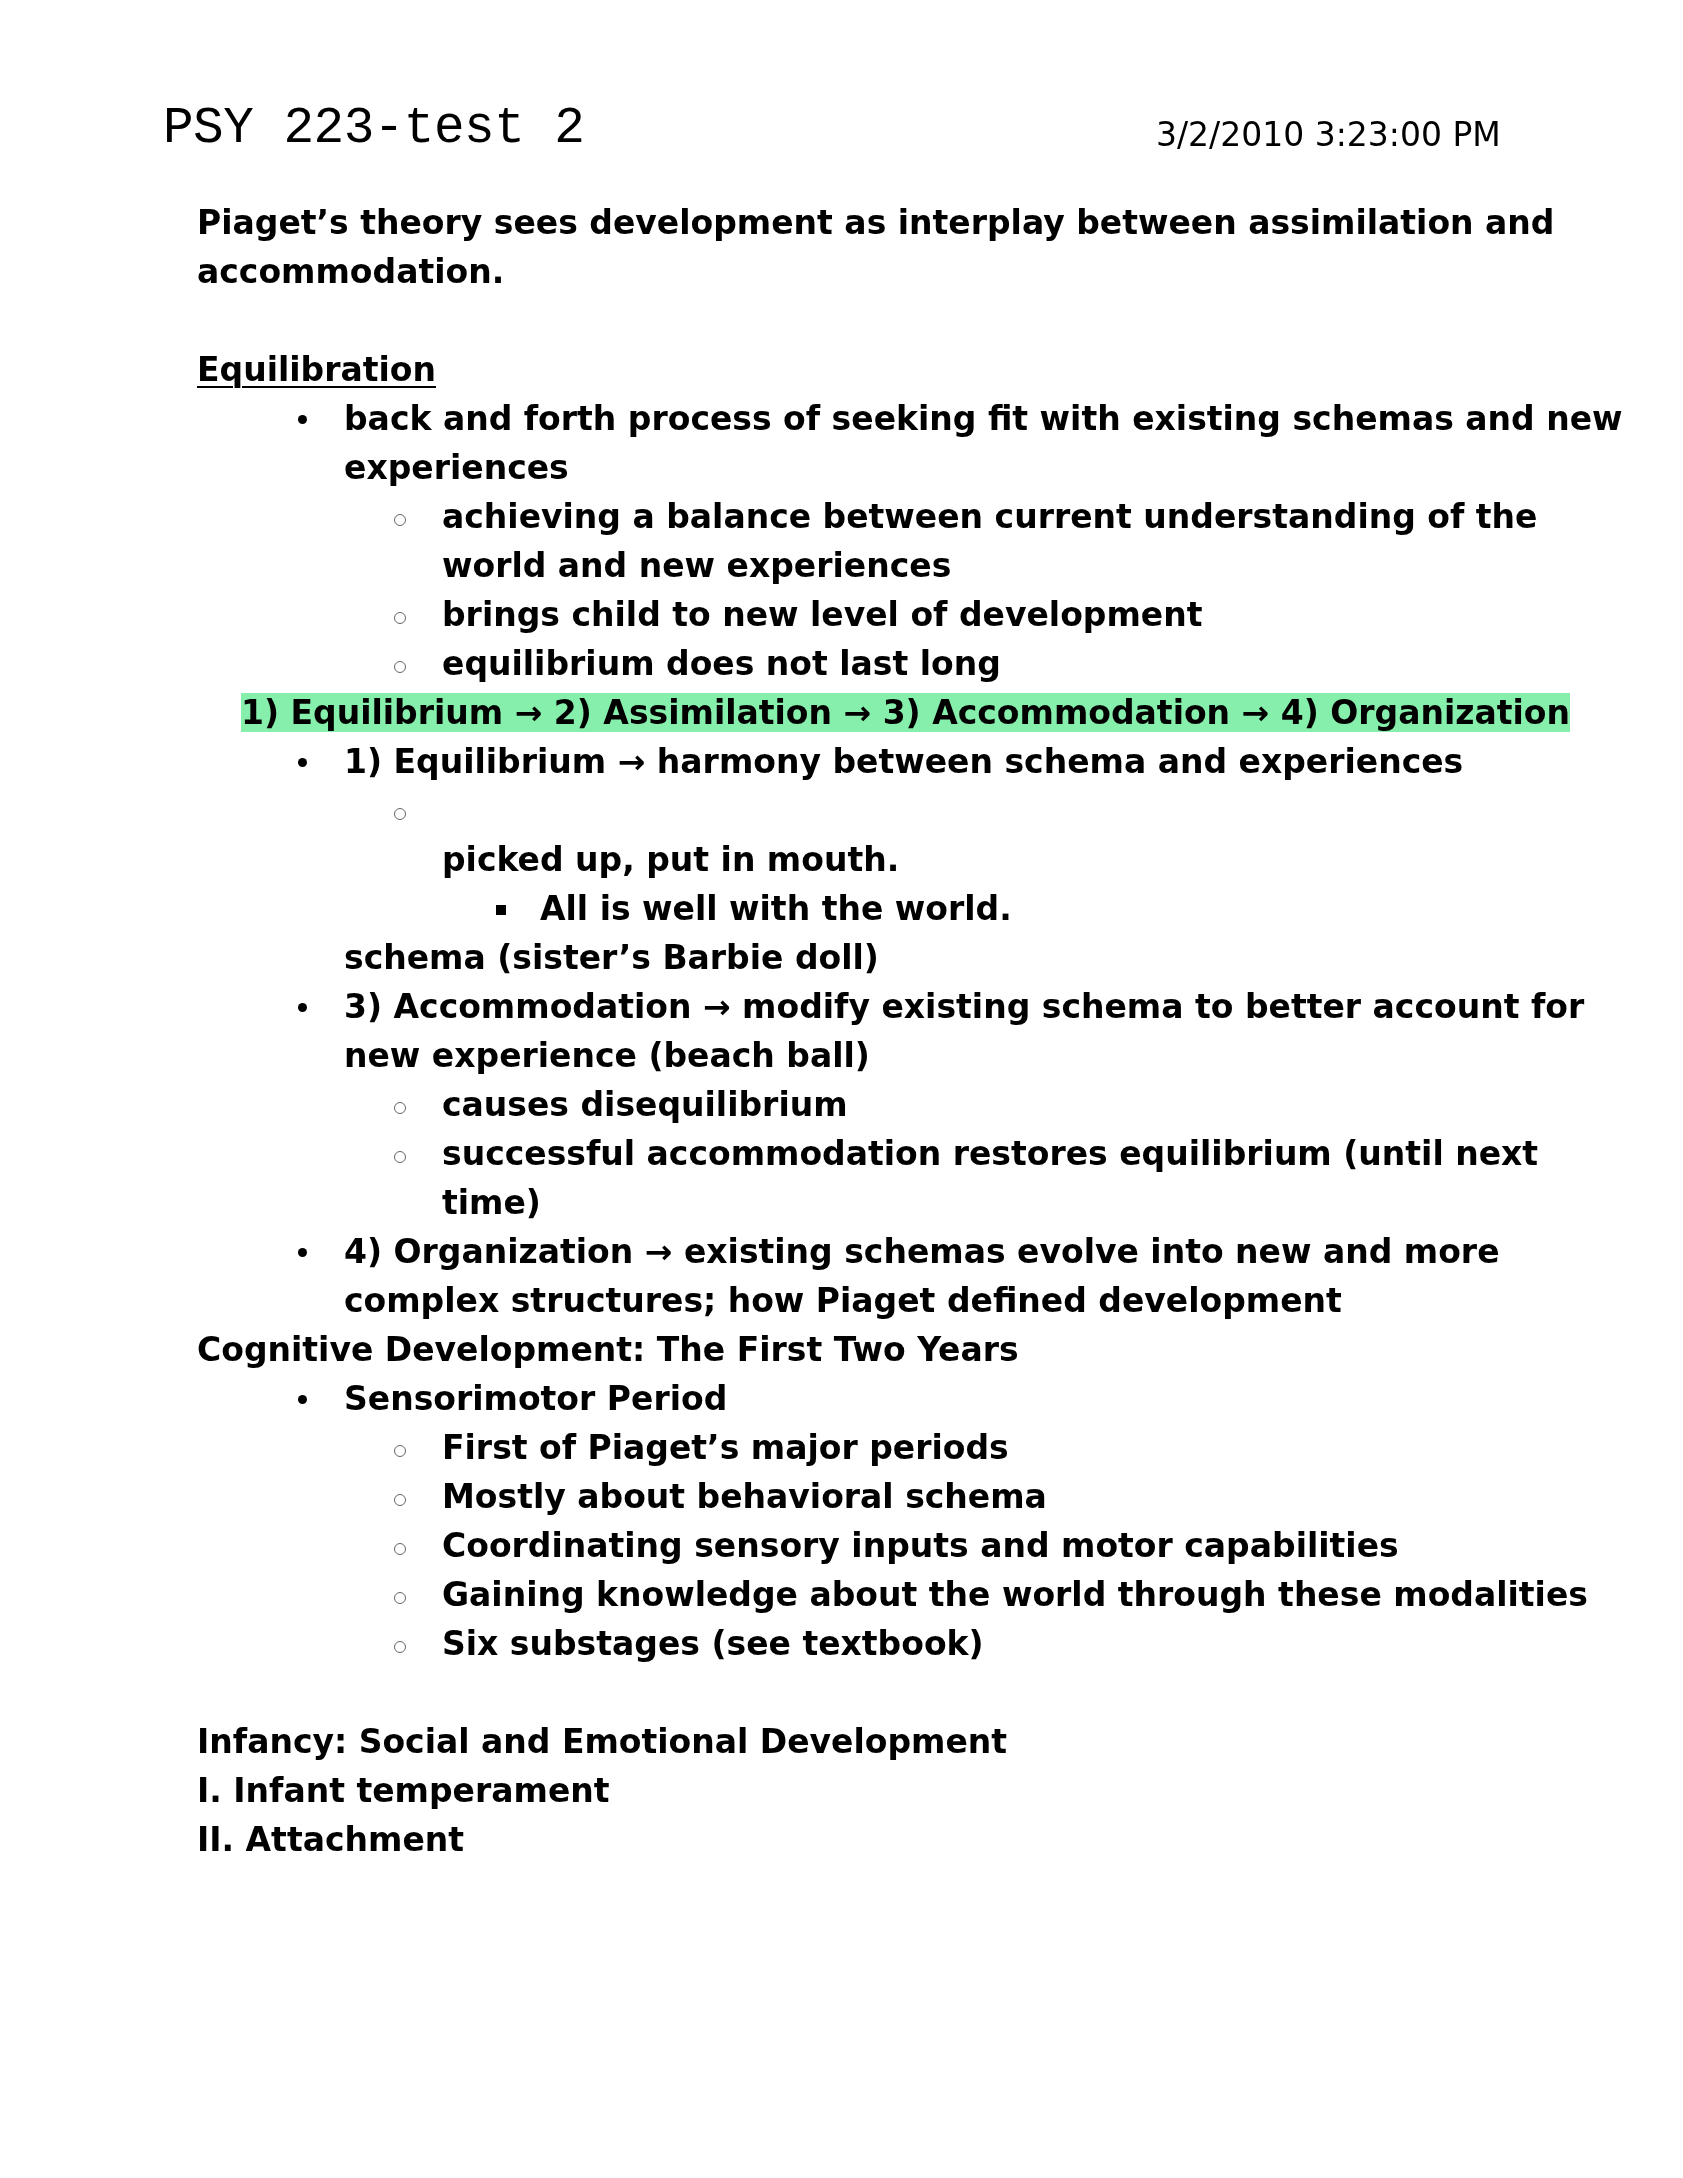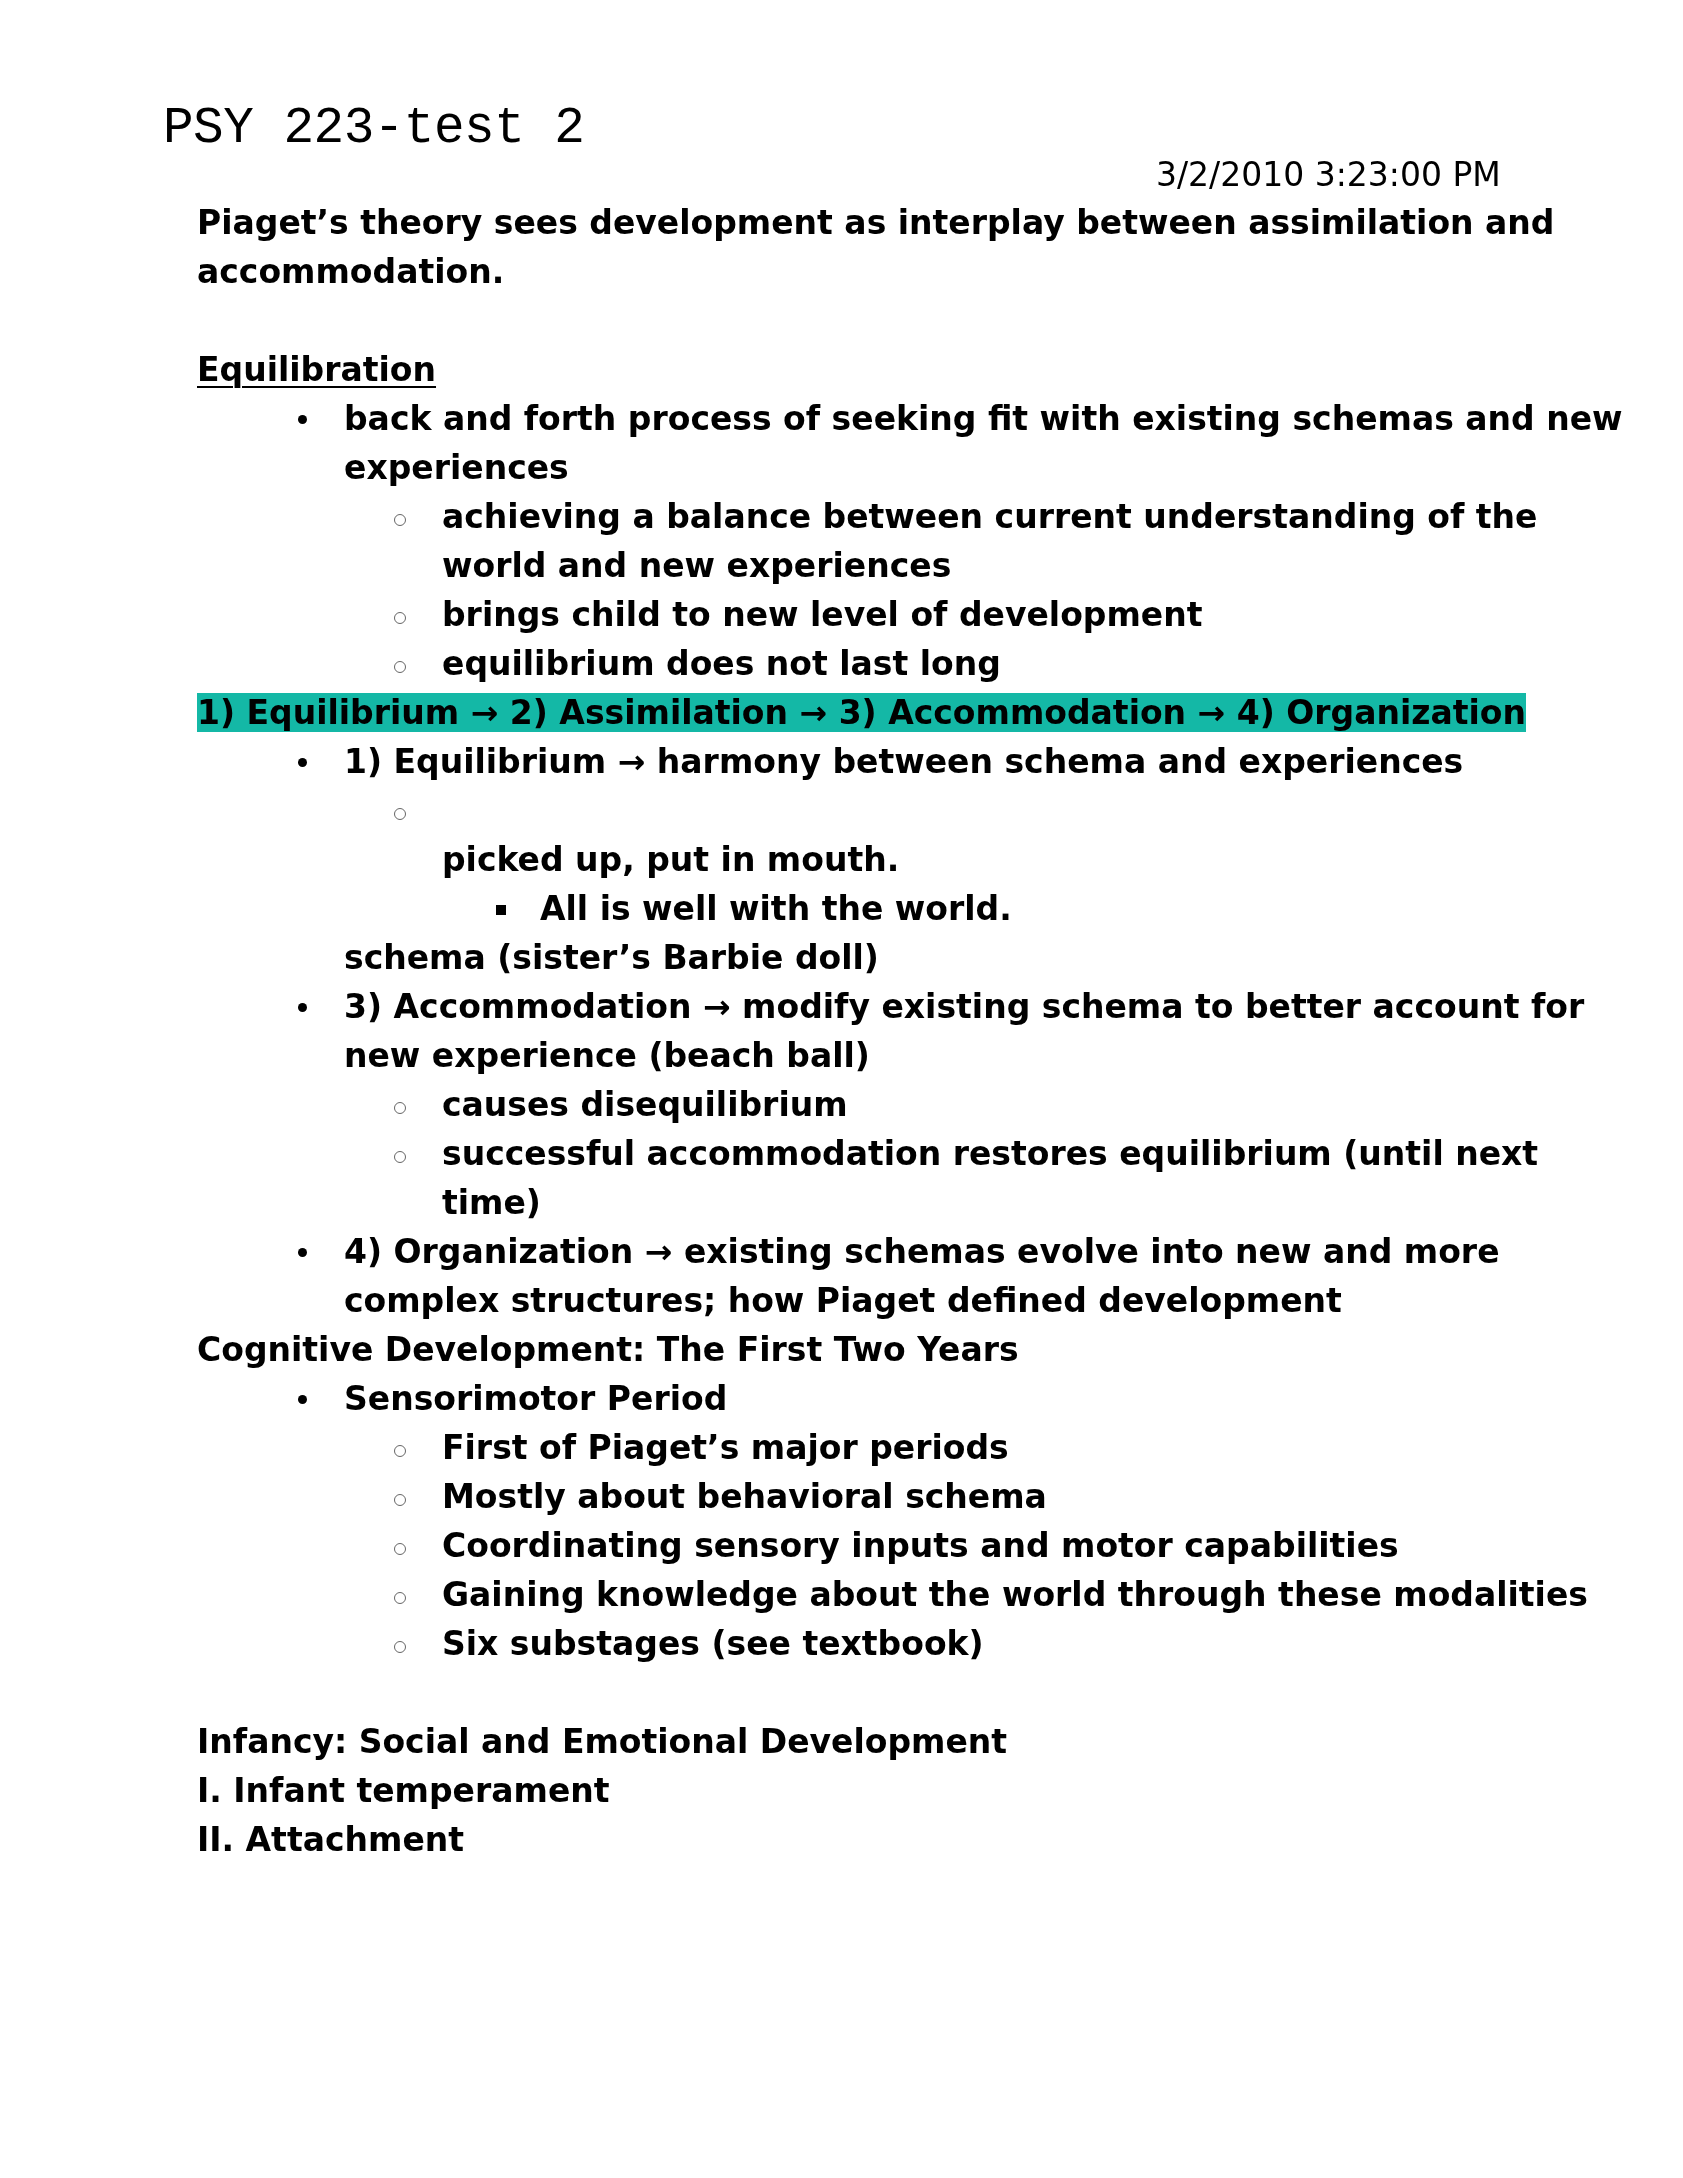--- a/index.html
+++ b/index.html
@@ -6,29 +6,29 @@
   body {
     width: 1683px; height: 2178px; position: relative; overflow: hidden;
     font-family: "DejaVu Sans", sans-serif; color: #000;
   }
   .title {
     position: absolute; left: 163px; top: 99px;
     font-size: 51px; line-height: 59px; letter-spacing: -0.5px; font-family: Liberation Mono, monospace;
   }
   .timestamp {
     position: absolute; left: 1156px; top: 115px;
-    font-size: 33px; line-height: 40px; margin-top: 40px;
+    font-size: 33px; line-height: 40px;
   }
   .body {
     position: absolute; left: 197px; top: 198px; width: 1317px;
     font-size: 33px; line-height: 49px;
   }
   .line { position: relative; white-space: nowrap; min-height: 49px; font-weight: bold; }
   .u { text-decoration: underline; text-underline-offset: 5px; text-decoration-thickness: 2px; margin-top: 32px; }
-  .hl { background: #14b8a6; }
+  .hl { background: #86efac; margin-left: 44px; }
   .lvl1 { padding-left: 147px; }
   .lvl2 { padding-left: 245px; }
   .lvl3 { padding-left: 343px; }
   .bullet { position: absolute; display: inline-block; }
   .disc { left: 101px; top: 21px; width: 9px; height: 9px; border-radius: 50%; background: #000; }
   .circle { left: 197px; top: 22px; width: 12px; height: 12px; border-radius: 50%; border: 1.5px solid #666; box-sizing: border-box; }
   .square { left: 299px; top: 21px; width: 10px; height: 10px; background: #000; }
   .blank { height: 49px; }
 </style>
 </head>

